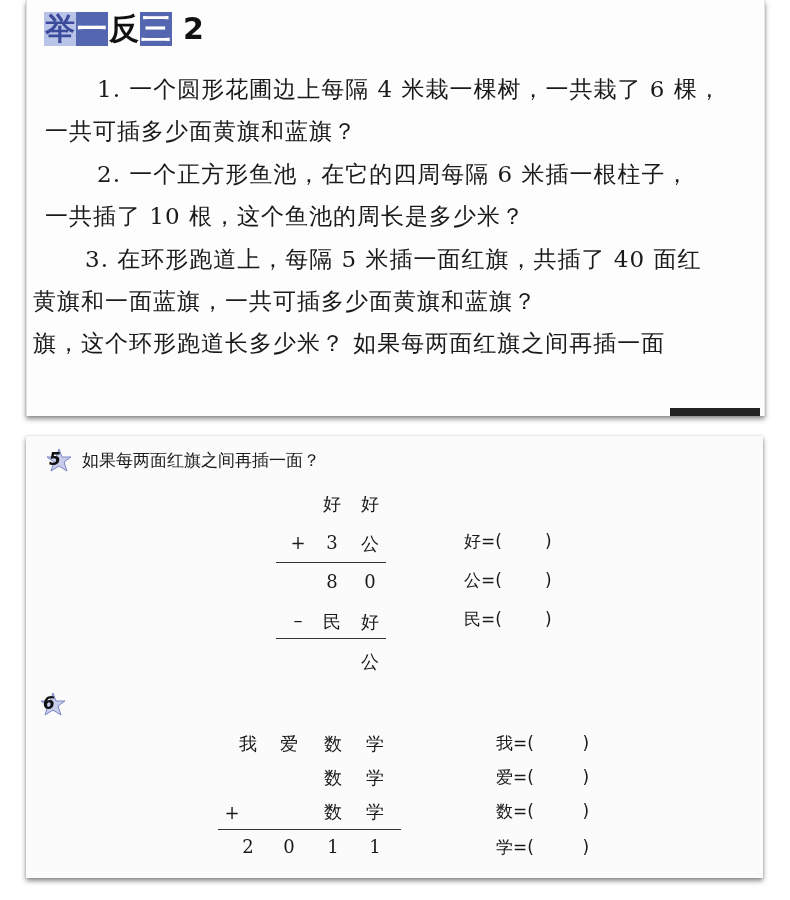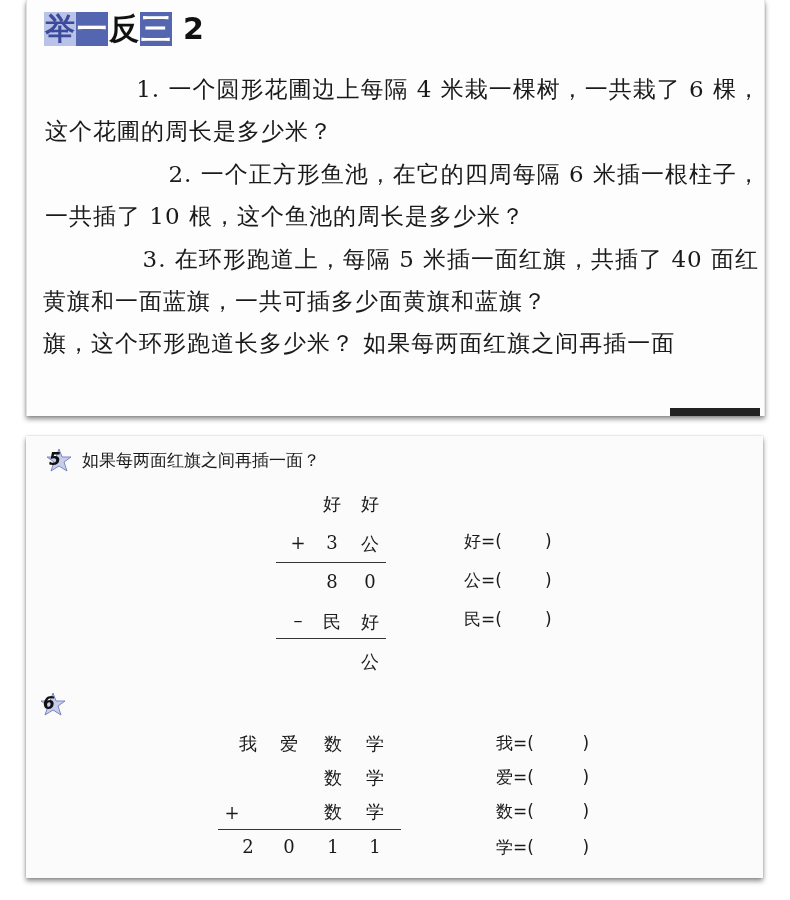--- a/index.html
+++ b/index.html
@@ -14,21 +14,21 @@
   #card1 { left:26px; top:0px; width:737px; height:416px; border-left:1px solid #e0e0e0; border-right:1px solid #e6e6e6;}
   #card2 { left:26px; top:436px; width:737px; height:442px; background:#fbfbfb; }
   .title { position:absolute; left:43px; top:12px; height:34px; display:flex; align-items:center; }
   .title .t { font-size:30px; font-weight:bold; line-height:34px; padding:0 1px; }
   .t-light { background:#b9c3e8; color:#3b4a9a; }
   .t-dark { background:#5566b0; color:#ffffff; }
   .t-plain { color:#111; }
   .t-num { color:#111; margin-left:10px; font-family:"DejaVu Sans", sans-serif; }
   .para { position:absolute; left:44px; width:716px; font-size:23px; line-height:42px; letter-spacing:1px; }
   .line { white-space:nowrap; }
-  .indent { padding-left:52px;text-align:right; }
+  .indent { padding-left:52px; }
   .footer-bar { position:absolute; right:4px; bottom:0; width:90px; height:8px; background:#222; }
   .q-head { position:absolute; display:flex; align-items:center; font-family:"DejaVu Sans", sans-serif; font-size:17px; }
   .star { position:relative; width:26px; height:24px; margin-right:10px; }
   .star svg { position:absolute; left:0; top:0; }
   .star span { position:absolute; left:3px; top:1px; font-weight:bold; font-style:italic; font-size:17px; color:#111; }
   .calc { position:absolute; font-family:"DejaVu Serif", serif; font-size:18px; }
   .cell { position:absolute; text-align:center; width:24px; }
   .hline { position:absolute; height:1px; background:#333; }
   .ans { position:absolute; font-family:"DejaVu Sans", sans-serif; font-size:17px; white-space:pre; }
 </style>
@@ -38,27 +38,27 @@
 <div class="card" id="card1">
   <div class="title" style="left:17px;">
     <span class="t t-light">举</span>
     <span class="t t-dark">一</span>
     <span class="t t-plain">反</span>
     <span class="t t-dark">三</span>
     <span class="t t-num">2</span>
   </div>
   <div class="para" style="left:18px; top:68px;">
     <div class="line indent">1. 一个圆形花圃边上每隔 4 米栽一棵树，一共栽了 6 棵，</div>
-    <div class="line">这个花圃的周长是多少米？</div>
+    <div class="line">一共可插多少面黄旗和蓝旗？</div>
   </div>
   <div class="para" style="left:18px; top:153px;">
     <div class="line indent">2. 一个正方形鱼池，在它的四周每隔 6 米插一根柱子，</div>
     <div class="line">一共插了 10 根，这个鱼池的周长是多少米？</div>
   </div>
-  <div class="para" style="left:16px; top:238px;">
+  <div class="para" style="left:6px; top:238px;">
     <div class="line indent">3. 在环形跑道上，每隔 5 米插一面红旗，共插了 40 面红</div>
     <div class="line">黄旗和一面蓝旗，一共可插多少面黄旗和蓝旗？</div>
     <div class="line">旗，这个环形跑道长多少米？ 如果每两面红旗之间再插一面</div>
   </div>
   <div class="footer-bar"></div>
 </div>
 
 <div class="card" id="card2">
 
   <div class="q-head" style="left:20px; top:12px;">

